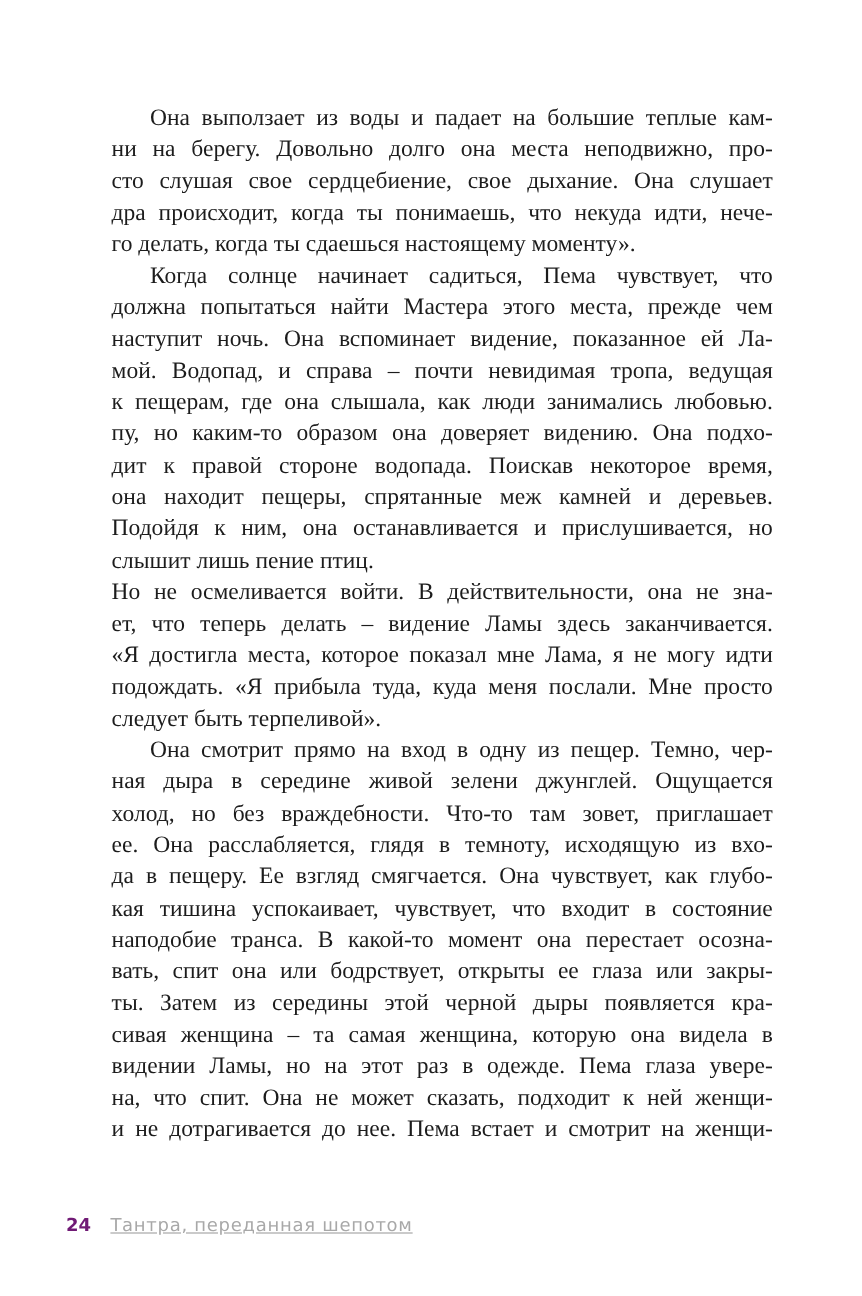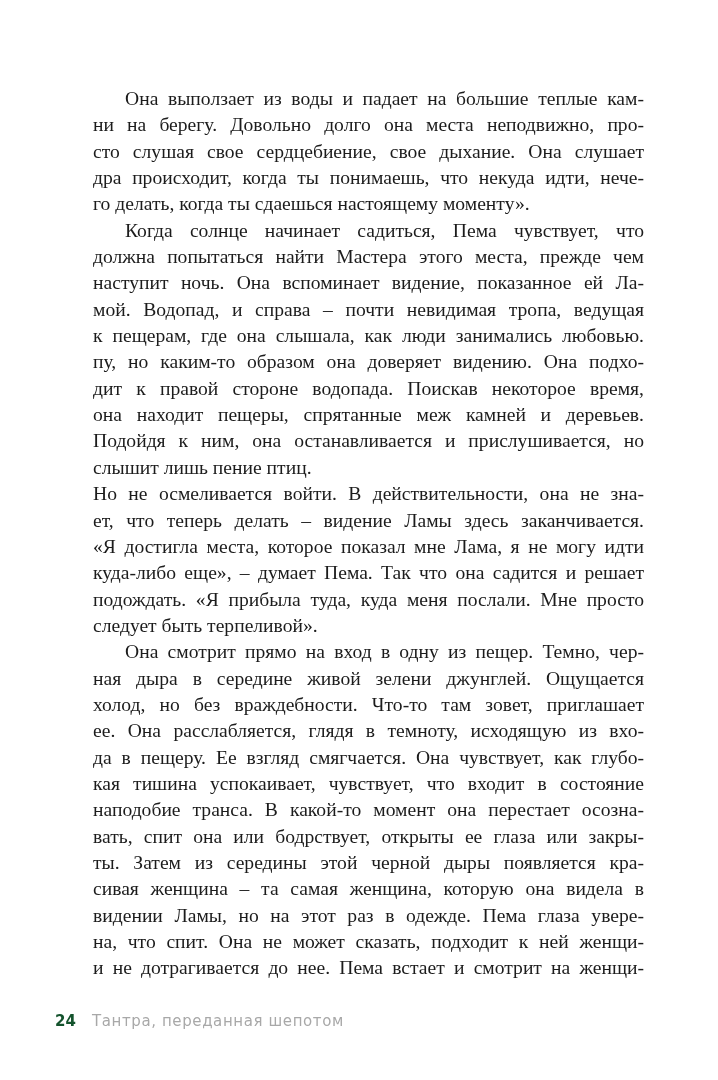--- a/index.html
+++ b/index.html
@@ -48,27 +48,28 @@
       left: 55px;
       top: 1012px;
       height: 24px;
       display: flex;
       align-items: baseline;
       font-family: "DejaVu Sans", "Liberation Sans", sans-serif;
     }
     .page-number {
       font-weight: bold;
       font-size: 15px;
-      color: #14532d;
+      color: #701a75;
       width: 37px;
     }
     .running-title {
       font-size: 15px;
       color: #a8a8a8;
       letter-spacing: 0.6px;
+      text-decoration: underline;
     }
   </style>
 </head>
 <body>
 
 <div class="page">
   <div class="text-block" id="text-block">
       <span class="line indent">Она выползает из воды и падает на большие теплые кам-</span>
       <span class="line">ни на берегу. Довольно долго она места неподвижно, про-</span>
       <span class="line">сто слушая свое сердцебиение, свое дыхание. Она слушает</span>
@@ -80,21 +81,20 @@
       <span class="line">мой. Водопад, и справа – почти невидимая тропа, ведущая</span>
       <span class="line">к пещерам, где она слышала, как люди занимались любовью.</span>
       <span class="line">пу, но каким-то образом она доверяет видению. Она подхо-</span>
       <span class="line">дит к правой стороне водопада. Поискав некоторое время,</span>
       <span class="line">она находит пещеры, спрятанные меж камней и деревьев.</span>
       <span class="line">Подойдя к ним, она останавливается и прислушивается, но</span>
       <span class="line last">слышит лишь пение птиц.</span>
       <span class="line">Но не осмеливается войти. В действительности, она не зна-</span>
       <span class="line">ет, что теперь делать – видение Ламы здесь заканчивается.</span>
       <span class="line">«Я достигла места, которое показал мне Лама, я не могу идти</span>
-      <span class="line">куда-либо еще», – думает Пема. Так что она садится и решает</span>
       <span class="line">подождать. «Я прибыла туда, куда меня послали. Мне просто</span>
       <span class="line last">следует быть терпеливой».</span>
       <span class="line indent">Она смотрит прямо на вход в одну из пещер. Темно, чер-</span>
       <span class="line">ная дыра в середине живой зелени джунглей. Ощущается</span>
       <span class="line">холод, но без враждебности. Что-то там зовет, приглашает</span>
       <span class="line">ее. Она расслабляется, глядя в темноту, исходящую из вхо-</span>
       <span class="line">да в пещеру. Ее взгляд смягчается. Она чувствует, как глубо-</span>
       <span class="line">кая тишина успокаивает, чувствует, что входит в состояние</span>
       <span class="line">наподобие транса. В какой-то момент она перестает осозна-</span>
       <span class="line">вать, спит она или бодрствует, открыты ее глаза или закры-</span>

